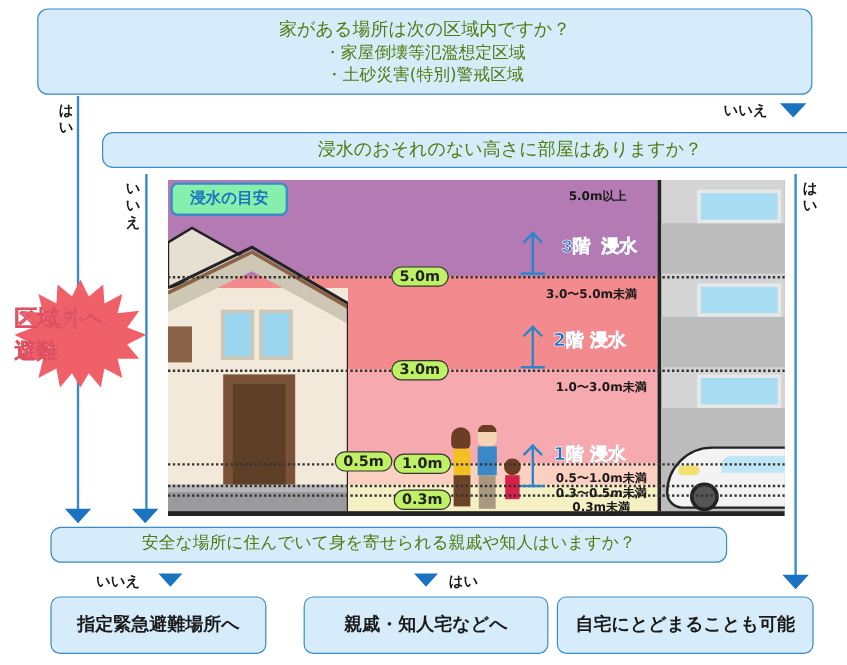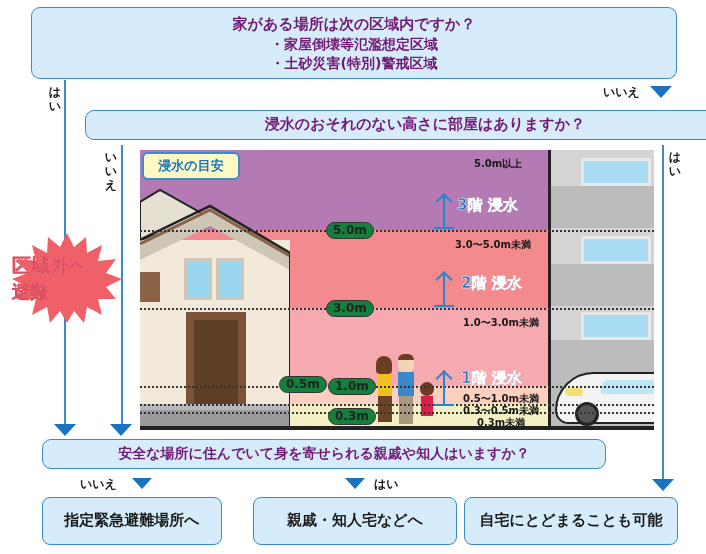--- a/index.html
+++ b/index.html
@@ -5,22 +5,22 @@
   * { box-sizing: border-box; margin: 0; padding: 0; }
   html, body { width: 706px; height: 554px; background: #ffffff; overflow: hidden; }
   body { position: relative; font-family: "DejaVu Sans", "Liberation Sans", sans-serif; color: #1a1a1a; }
 
   .qbox {
     position: absolute;
     background: #d6ecfa;
     border: 1.5px solid #3a8cc8;
     border-radius: 9px;
     text-align: center;
-    font-weight: bold;
-    color: #701a75;
+    font-weight: normal;
+    color: #4d7c0f;
   }
   .q1 { left: 31px; top: 7px; width: 646px; height: 72px; padding-top: 5px; }
   .q1 .title { font-size: 15px; line-height: 22px; }
   .q1 .bullet { font-size: 14px; line-height: 19px; }
   .q2 { left: 85px; top: 110px; width: 680px; height: 30px; font-size: 15px; line-height: 27px; }
   .q3 { left: 42px; top: 439px; width: 564px; height: 30px; font-size: 14px; line-height: 27px; }
   .ans {
     position: absolute; top: 497px; height: 48px;
     background: #d6ecfa; border: 1.5px solid #3a8cc8; border-radius: 8px;
     text-align: center; font-weight: bold; font-size: 15px; line-height: 45px;
@@ -39,25 +39,25 @@
   .lbl { position: absolute; font-weight: bold; font-size: 12px; color: #1a1a1a; }
   .vlbl { position: absolute; font-weight: bold; font-size: 12px; line-height: 14px; width: 14px; text-align: center; }
 
   
   .scene { position: absolute; left: 140px; top: 150px; width: 514px; height: 280px; overflow: hidden; }
   .band { position: absolute; left: 0; width: 100%; }
   .dots { position: absolute; left: 0; width: 100%; height: 0; border-top: 2px dotted #333; }
 
   .gauge-title {
     position: absolute; left: 142px; top: 152px; width: 98px; height: 28px;
-    background: #fef9c3; border: 2px solid #3a8cc8; border-radius: 6px;
+    background: #86efac; border: 2px solid #3a8cc8; border-radius: 6px;
     color: #1a73c0; font-weight: bold; font-size: 13px; line-height: 24px; text-align: center;
   }
   .pill {
-    position: absolute; background: #15803d; border: 1.5px solid #333; border-radius: 9px;
+    position: absolute; background: #bef264; border: 1.5px solid #333; border-radius: 9px;
     font-size: 12px; font-weight: bold; line-height: 15px; padding: 0 6px; color: #222;
   }
   .range { position: absolute; font-size: 10px; font-weight: bold; color: #1a1a1a; text-align: center; }
   .floor { position: absolute; font-size: 15px; font-weight: bold; color: #1a73c0; -webkit-text-stroke: 0.5px #fff; }
   .uparrow { position: absolute; width: 2px; background: #2a86c8; }
   .uparrow::before {
     content: ""; position: absolute; top: -2px; left: -7px; width: 10px; height: 10px;
     border-left: 2px solid #2a86c8; border-top: 2px solid #2a86c8; transform: rotate(45deg); transform-origin: 0 0; left: 1px;
   }
   .uparrow::after { content: ""; position: absolute; bottom: 0; left: -9px; width: 20px; height: 2px; background: #2a86c8; }
@@ -159,21 +159,21 @@
 
 <div class="gauge-title">浸水の目安</div>
 
 <div class="pill" style="left:326px; top:222px;">5.0m</div>
 <div class="pill" style="left:326px; top:300px;">3.0m</div>
 <div class="pill" style="left:328px; top:378px;">1.0m</div>
 <div class="pill" style="left:279px; top:376px;">0.5m</div>
 <div class="pill" style="left:328px; top:408px;">0.3m</div>
 
 <div class="uparrow" style="left:443px; top:195px; height:34px;"></div>
-<div class="floor" style="left:457px; top:196px;">3階 浸水</div>
+<div class="floor" style="left:468px; top:196px;font-family:Liberation Mono, monospace;">3階 浸水</div>
 <div class="uparrow" style="left:443px; top:273px; height:34px;"></div>
 <div class="floor" style="left:461px; top:274px;">2階 浸水</div>
 <div class="uparrow" style="left:443px; top:372px; height:34px;"></div>
 <div class="floor" style="left:461px; top:369px;">1階 浸水</div>
 
 <div class="range" style="left:458px; top:157px; width:80px;">5.0m以上</div>
 <div class="range" style="left:448px; top:238px; width:90px;">3.0〜5.0m未満</div>
 <div class="range" style="left:456px; top:316px; width:90px;">1.0〜3.0m未満</div>
 <div class="range" style="left:456px; top:392px; width:90px;">0.5〜1.0m未満</div>
 <div class="range" style="left:456px; top:404px; width:90px;">0.3〜0.5m未満</div>

